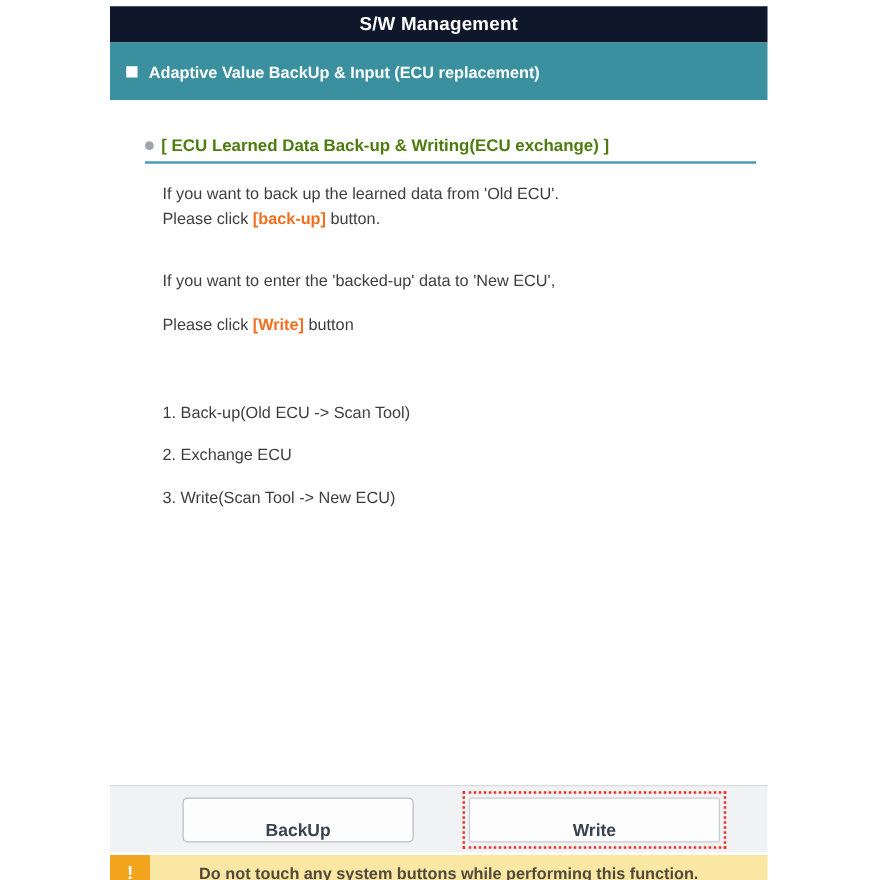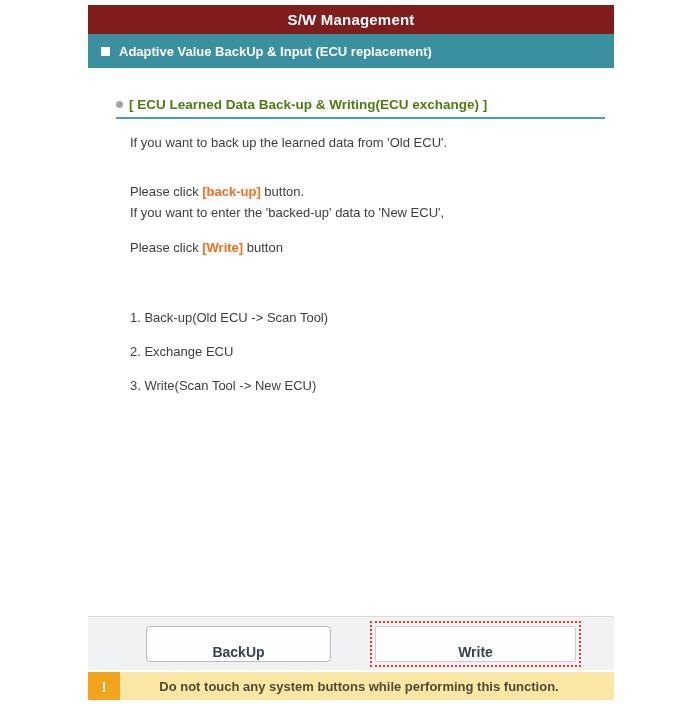--- a/index.html
+++ b/index.html
@@ -11,29 +11,29 @@
     position: relative;
     overflow: hidden;
   }
   .panel {
     position: absolute;
     left: 88px; top: 5px;
     width: 526px;
   }
   .titlebar {
     height: 29px; line-height: 29px;
-    background: #7f1d1d;
+    background: #0f172a;
     color: #ffffff;
     font-weight: bold;
     font-size: 15px;
     text-align: center;
     letter-spacing: 0.2px;
   }
   .subbar {
-    height: 34px;
+    height: 46px;
     background: #3a909f;
     color: #ffffff;
     font-weight: bold;
     font-size: 13px;
     display: flex;
     align-items: center;
     padding-left: 13px;
   }
   .subbar .sq {
     width: 9px; height: 9px;
@@ -69,21 +69,21 @@
     flex: none;
   }
   .line, .step {
     position: absolute;
     left: 42px;
     margin: 0;
     line-height: 16px;
     white-space: pre;
   }
   .l0 { top: 67px; }
-  .l1 { top: 116px; }
+  .l1 { top: 87px; }
   .l2 { top: 137px; }
   .l3 { top: 172px; }
   .s0 { top: 242px; }
   .s1 { top: 276px; }
   .s2 { top: 310px; }
   .hl { color: #f26f1d; font-weight: bold; }
   .button-bar {
     height: 54px;
     background: #f1f2f3;
     border-top: 1px solid #d9dbdd;

